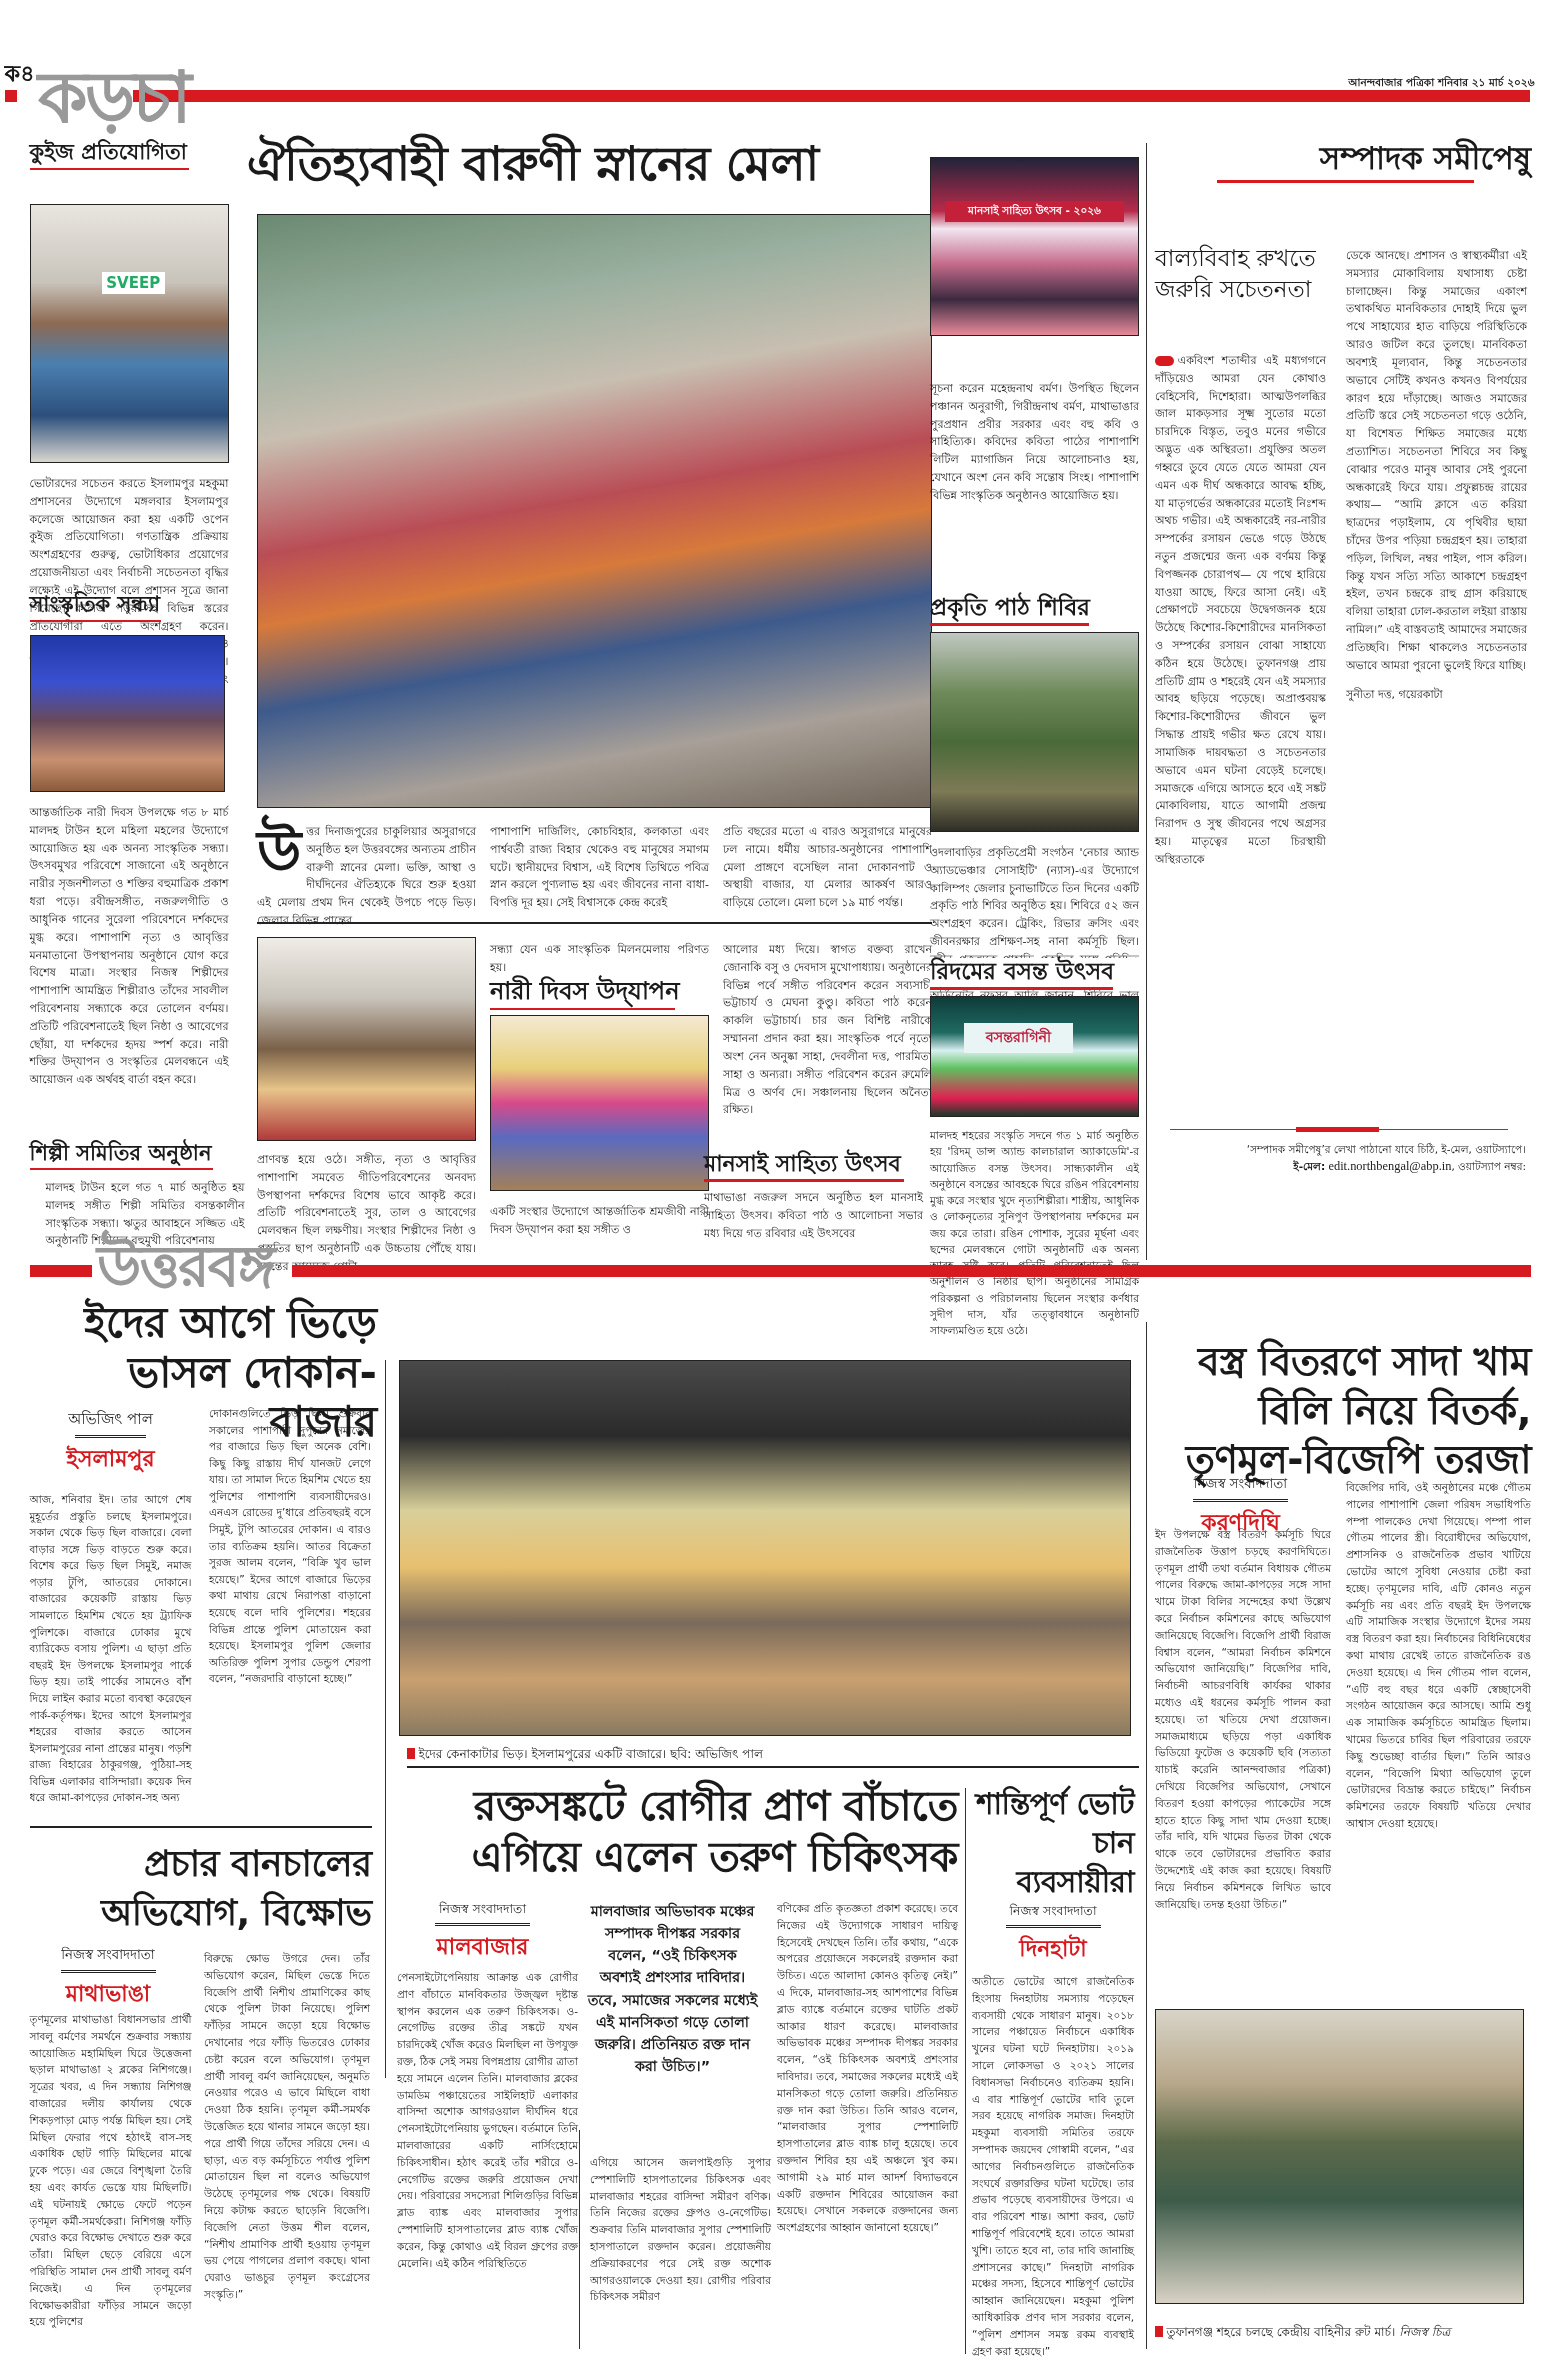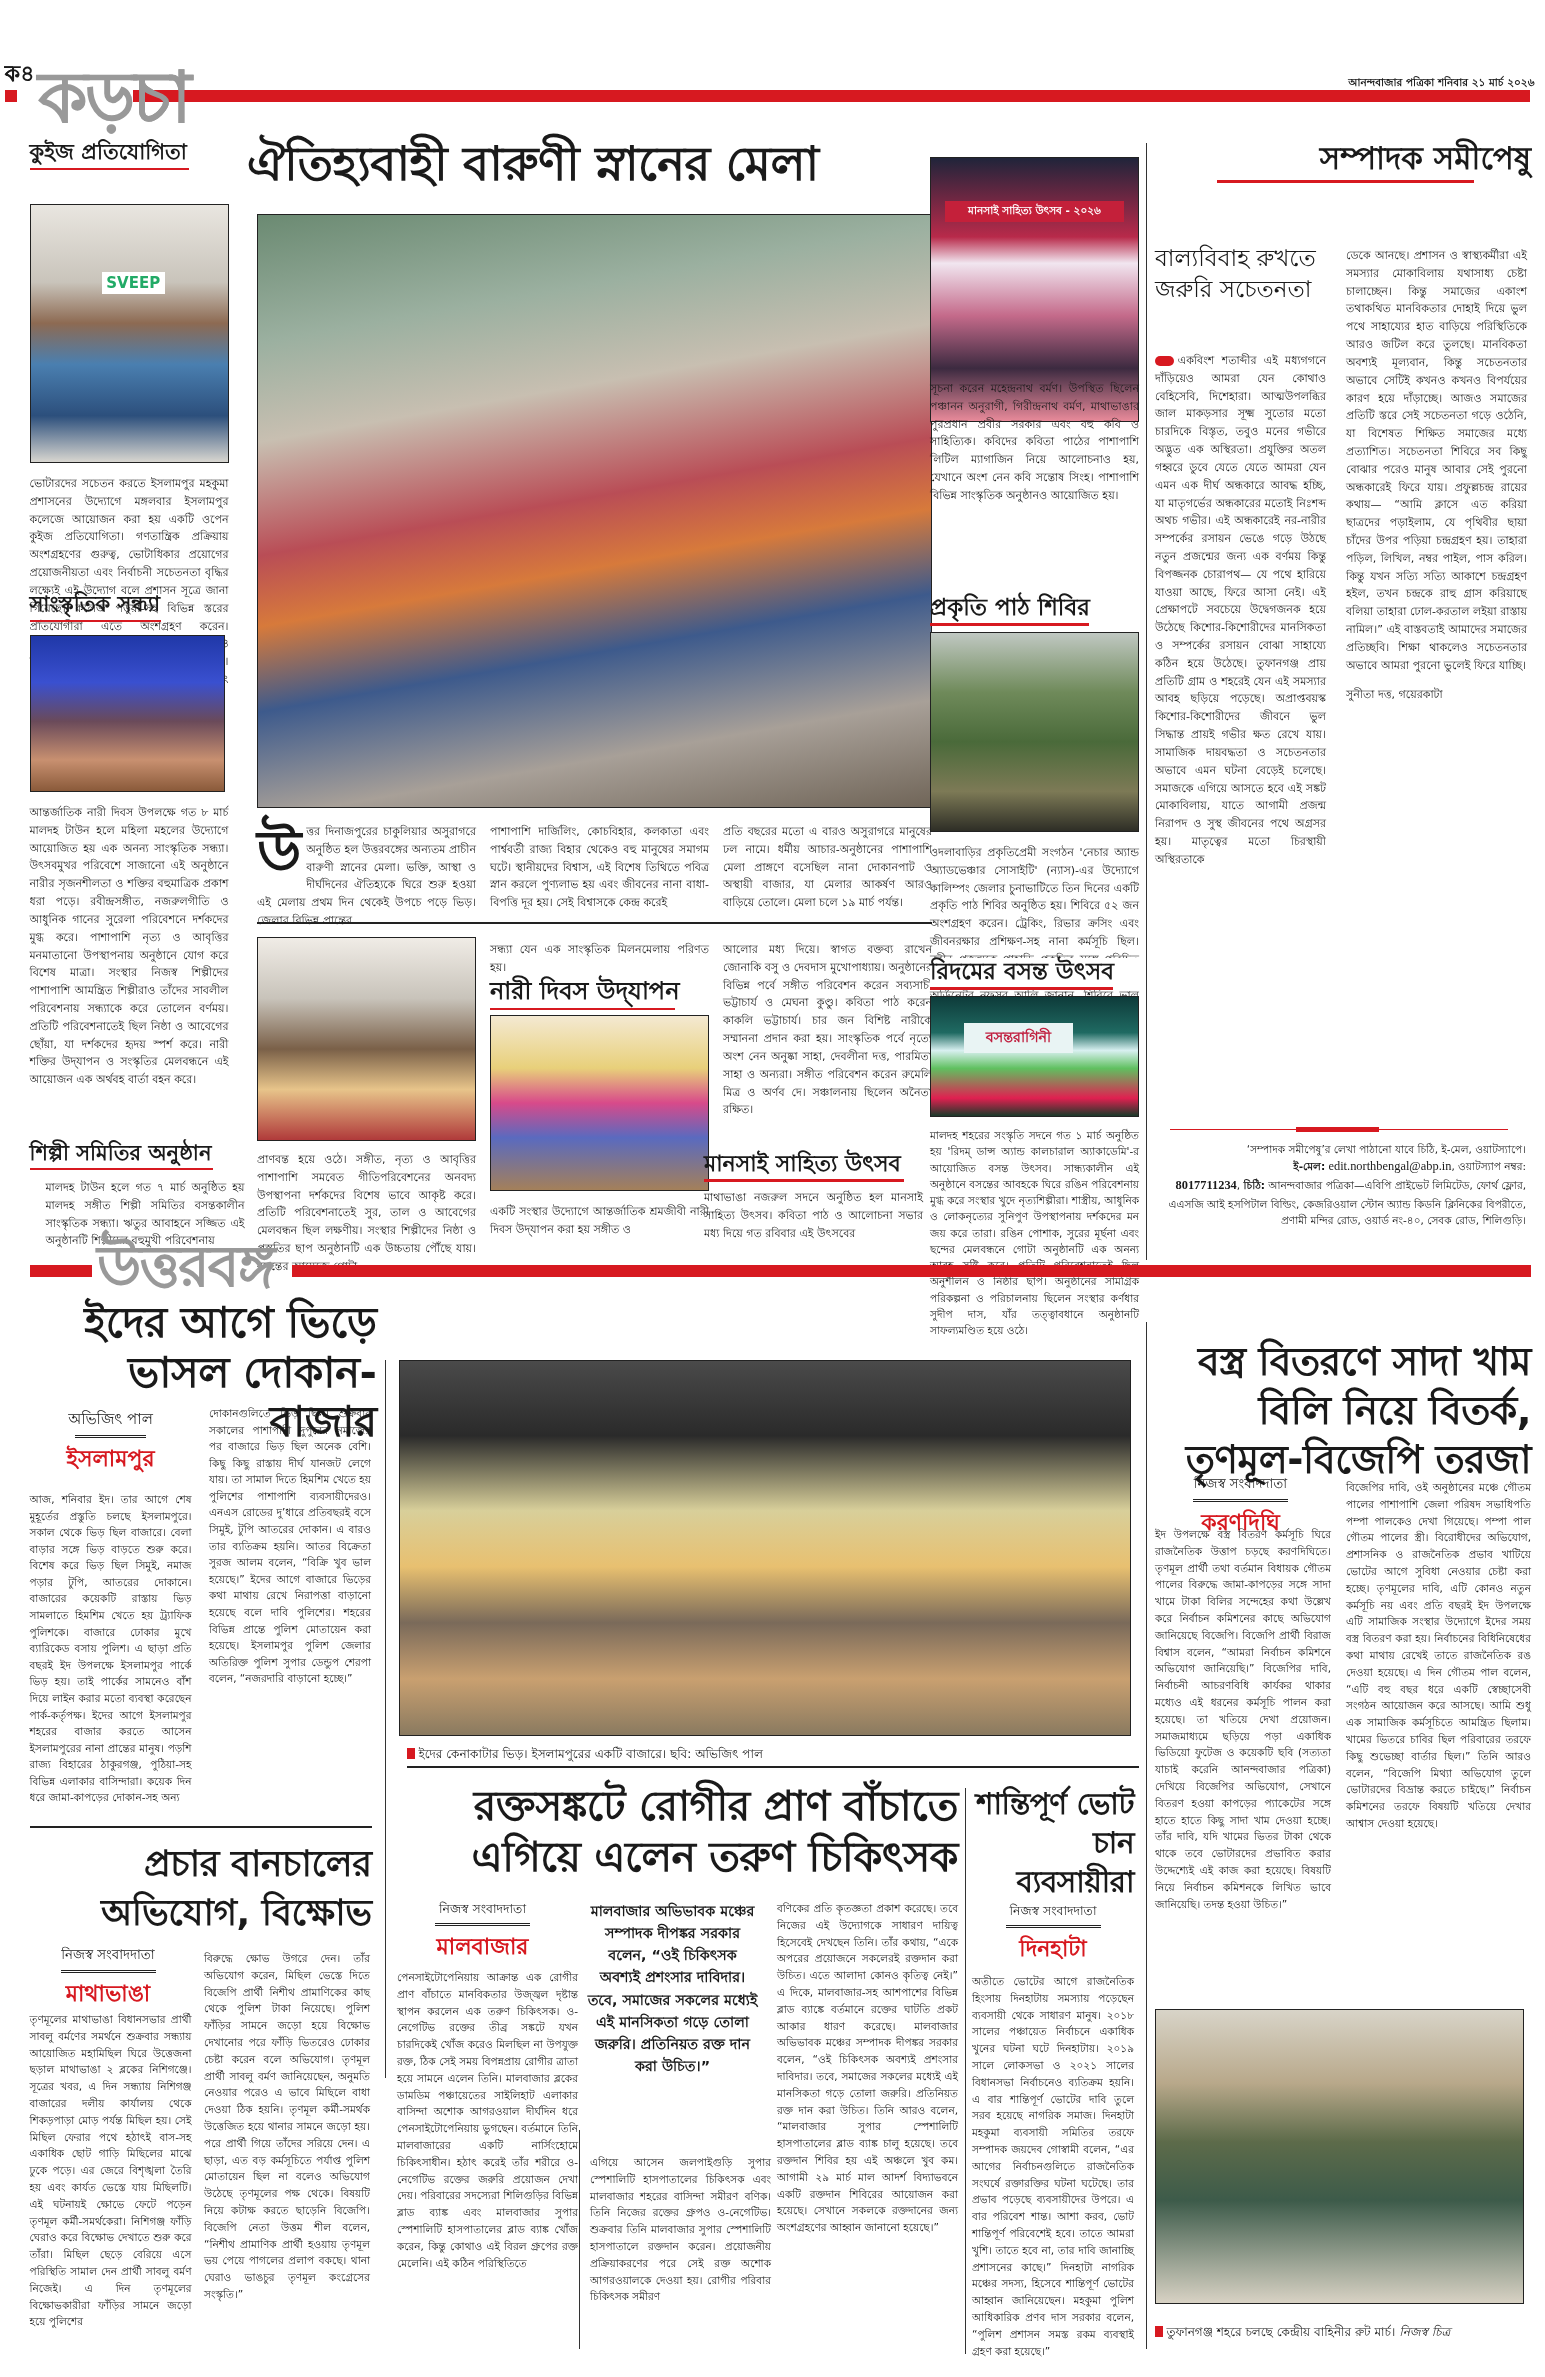--- a/index.html
+++ b/index.html
@@ -96,21 +96,21 @@
 <div class="abs body" style="left:490px;top:1203px;width:219px;font-size:11px;">একটি সংস্থার উদ্যোগে আন্তর্জাতিক শ্রমজীবী নারী দিবস উদ্‌যাপন করা হয় সঙ্গীত ও</div>
 
 <div class="abs body" style="left:723px;top:941px;width:209px;font-size:11px;">আলোর মধ্য দিয়ে। স্বাগত বক্তব্য রাখেন জোনাকি বসু ও দেবদাস মুখোপাধ্যায়। অনুষ্ঠানের বিভিন্ন পর্বে সঙ্গীত পরিবেশন করেন সব্যসাচী ভট্টাচার্য ও মেঘনা কুণ্ডু। কবিতা পাঠ করেন কাকলি ভট্টাচার্য। চার জন বিশিষ্ট নারীকে সম্মাননা প্রদান করা হয়। সাংস্কৃতিক পর্বে নৃত্যে অংশ নেন অনুষ্কা সাহা, দেবলীনা দত্ত, পারমিতা সাহা ও অন্যরা। সঙ্গীত পরিবেশন করেন রুমেলি মিত্র ও অর্ণব দে। সঞ্চালনায় ছিলেন অনৈতা রক্ষিত।</div>
 
 <div class="abs" style="left:704px;top:1151px;width:219px;">
   <div class="kicker" style="font-size:22px;">মানসাই সাহিত্য উৎসব</div>
   <div class="kicker-ul" style="width:200px;height:2.4px;margin-top:1.9px;"></div>
 </div>
 <div class="abs body" style="left:704px;top:1189px;width:219px;font-size:11px;">মাথাভাঙা নজরুল সদনে অনুষ্ঠিত হল মানসাই সাহিত্য উৎসব। কবিতা পাঠ ও আলোচনা সভার মধ্য দিয়ে গত রবিবার এই উৎসবের</div>
 
-<div class="photo photo-event" style="left:930px;top:157px;width:209px;height:265px;">
+<div class="photo photo-event" style="left:930px;top:157px;width:209px;height:179px;">
   <div style="position:absolute;left:14.3px;top:43px;right:14.3px;background:#c4203a;color:#fff;font-size:10.5px;font-weight:bold;text-align:center;padding:1.9px;">মানসাই সাহিত্য উৎসব - ২০২৬</div>
 </div>
 <div class="abs body" style="left:930px;top:380px;width:209px;font-size:11px;">সূচনা করেন মহেন্দ্রনাথ বর্মণ। উপস্থিত ছিলেন পঞ্চানন অনুরাগী, গিরীন্দ্রনাথ বর্মণ, মাথাভাঙার পুরপ্রধান প্রবীর সরকার এবং বহু কবি ও সাহিত্যিক। কবিদের কবিতা পাঠের পাশাপাশি লিটিল ম্যাগাজিন নিয়ে আলোচনাও হয়, যেখানে অংশ নেন কবি সন্তোষ সিংহ। পাশাপাশি বিভিন্ন সাংস্কৃতিক অনুষ্ঠানও আয়োজিত হয়।</div>
 
 <div class="abs" style="left:930px;top:594px;width:209px;">
   <div class="kicker" style="font-size:23px;">প্রকৃতি পাঠ শিবির</div>
   <div class="kicker-ul" style="width:159px;height:2.4px;margin-top:1.9px;"></div>
 </div>
 <div class="photo photo-forest" style="left:930px;top:632px;width:209px;height:200px;"></div>
 <div class="abs body" style="left:930px;top:844px;width:209px;font-size:11px;">ওদলাবাড়ির প্রকৃতিপ্রেমী সংগঠন 'নেচার অ্যান্ড অ্যাডভেঞ্চার সোসাইটি' (ন্যাস)-এর উদ্যোগে কালিম্পং জেলার চুনাভাটিতে তিন দিনের একটি প্রকৃতি পাঠ শিবির অনুষ্ঠিত হয়। শিবিরে ৫২ জন অংশগ্রহণ করেন। ট্রেকিং, রিভার ক্রসিং এবং জীবনরক্ষার প্রশিক্ষণ-সহ নানা কর্মসূচি ছিল। নবীন প্রজন্মকে পাহাড়ি প্রকৃতির সঙ্গে পরিচিত করানোর লক্ষ্যেই এ উদ্যোগ। ন্যাসের কো-অর্ডিনেটর নফসর আলি জানান, শিবিরে ভাল সাড়া মিলেছে।</div>
@@ -136,21 +136,20 @@
 </div>
 <div class="abs body" style="left:1346px;top:247px;width:181px;font-size:11px;">
   <span>ডেকে আনছে। প্রশাসন ও স্বাস্থ্যকর্মীরা এই সমস্যার মোকাবিলায় যথাসাধ্য চেষ্টা চালাচ্ছেন। কিন্তু সমাজের একাংশ তথাকথিত মানবিকতার দোহাই দিয়ে ভুল পথে সাহায্যের হাত বাড়িয়ে পরিস্থিতিকে আরও জটিল করে তুলছে। মানবিকতা অবশ্যই মূল্যবান, কিন্তু সচেতনতার অভাবে সেটিই কখনও কখনও বিপর্যয়ের কারণ হয়ে দাঁড়াচ্ছে। আজও সমাজের প্রতিটি স্তরে সেই সচেতনতা গড়ে ওঠেনি, যা বিশেষত শিক্ষিত সমাজের মধ্যে প্রত্যাশিত। সচেতনতা শিবিরে সব কিছু বোঝার পরেও মানুষ আবার সেই পুরনো অন্ধকারেই ফিরে যায়। প্রফুল্লচন্দ্র রায়ের কথায়— “আমি ক্লাসে এত করিয়া ছাত্রদের পড়াইলাম, যে পৃথিবীর ছায়া চাঁদের উপর পড়িয়া চন্দ্রগ্রহণ হয়। তাহারা পড়িল, লিখিল, নম্বর পাইল, পাস করিল। কিন্তু যখন সত্যি সত্যি আকাশে চন্দ্রগ্রহণ হইল, তখন চন্দ্রকে রাহু গ্রাস করিয়াছে বলিয়া তাহারা ঢোল-করতাল লইয়া রাস্তায় নামিল।” এই বাস্তবতাই আমাদের সমাজের প্রতিচ্ছবি। শিক্ষা থাকলেও সচেতনতার অভাবে আমরা পুরনো ভুলেই ফিরে যাচ্ছি।</span>
   <div style="font-weight:normal;margin-top:11px;">সুনীতা দত্ত, গয়েরকাটা</div>
 </div>
 <div class="abs" style="left:1170px;top:1129px;width:338px;height:1.4px;background:#d71920;"></div>
 <div class="abs" style="left:1296px;top:1127px;width:83px;height:4.8px;background:#d71920;"></div>
 <div class="abs center" style="left:1160px;top:1141px;width:366px;font-size:10.5px;line-height:1.55;">
   <div>‘সম্পাদক সমীপেষু’র লেখা পাঠানো যাবে চিঠি, ই-মেল, ওয়াটস্যাপে।</div>
   <div><b>ই-মেল:</b> <a style="color:#1a1a1a;text-decoration:none;font-family:'Liberation Serif',serif;font-size:12.4px;">edit.northbengal@abp.in</a>, <span>ওয়াটস্যাপ নম্বর:</span></div>
-  <div><b style="font-family:'Liberation Serif',serif;font-size:12.4px;">8017711234</b>, <b>চিঠি:</b> <span>আনন্দবাজার পত্রিকা—এবিপি প্রাইভেট লিমিটেড, ফোর্থ ফ্লোর, এএসজি আই হসপিটাল বিল্ডিং, কেজরিওয়াল স্টোন অ্যান্ড কিডনি ক্লিনিকের বিপরীতে, প্রণামী মন্দির রোড, ওয়ার্ড নং-৪০, সেবক রোড, শিলিগুড়ি।</span></div>
 </div>
 
 <div class="redbar" style="left:29.5px;top:1265px;width:62px;height:12.4px;"></div>
 <div class="abs section-title" style="left:97px;top:1243px;">উত্তরবঙ্গ</div>
 <div class="redbar" style="left:292px;top:1265px;width:1239px;height:12.4px;"></div>
 
 <div class="abs headline" style="left:29.5px;top:1298px;width:347px;font-size:42px;">ইদের আগে ভিড়ে ভাসল দোকান-বাজার</div>
 <div class="abs" style="left:29.5px;top:1407px;width:162px;">
   <div class="byline">অভিজিৎ পাল</div>
   <div class="byline-rule" style="width:71px;"></div>

